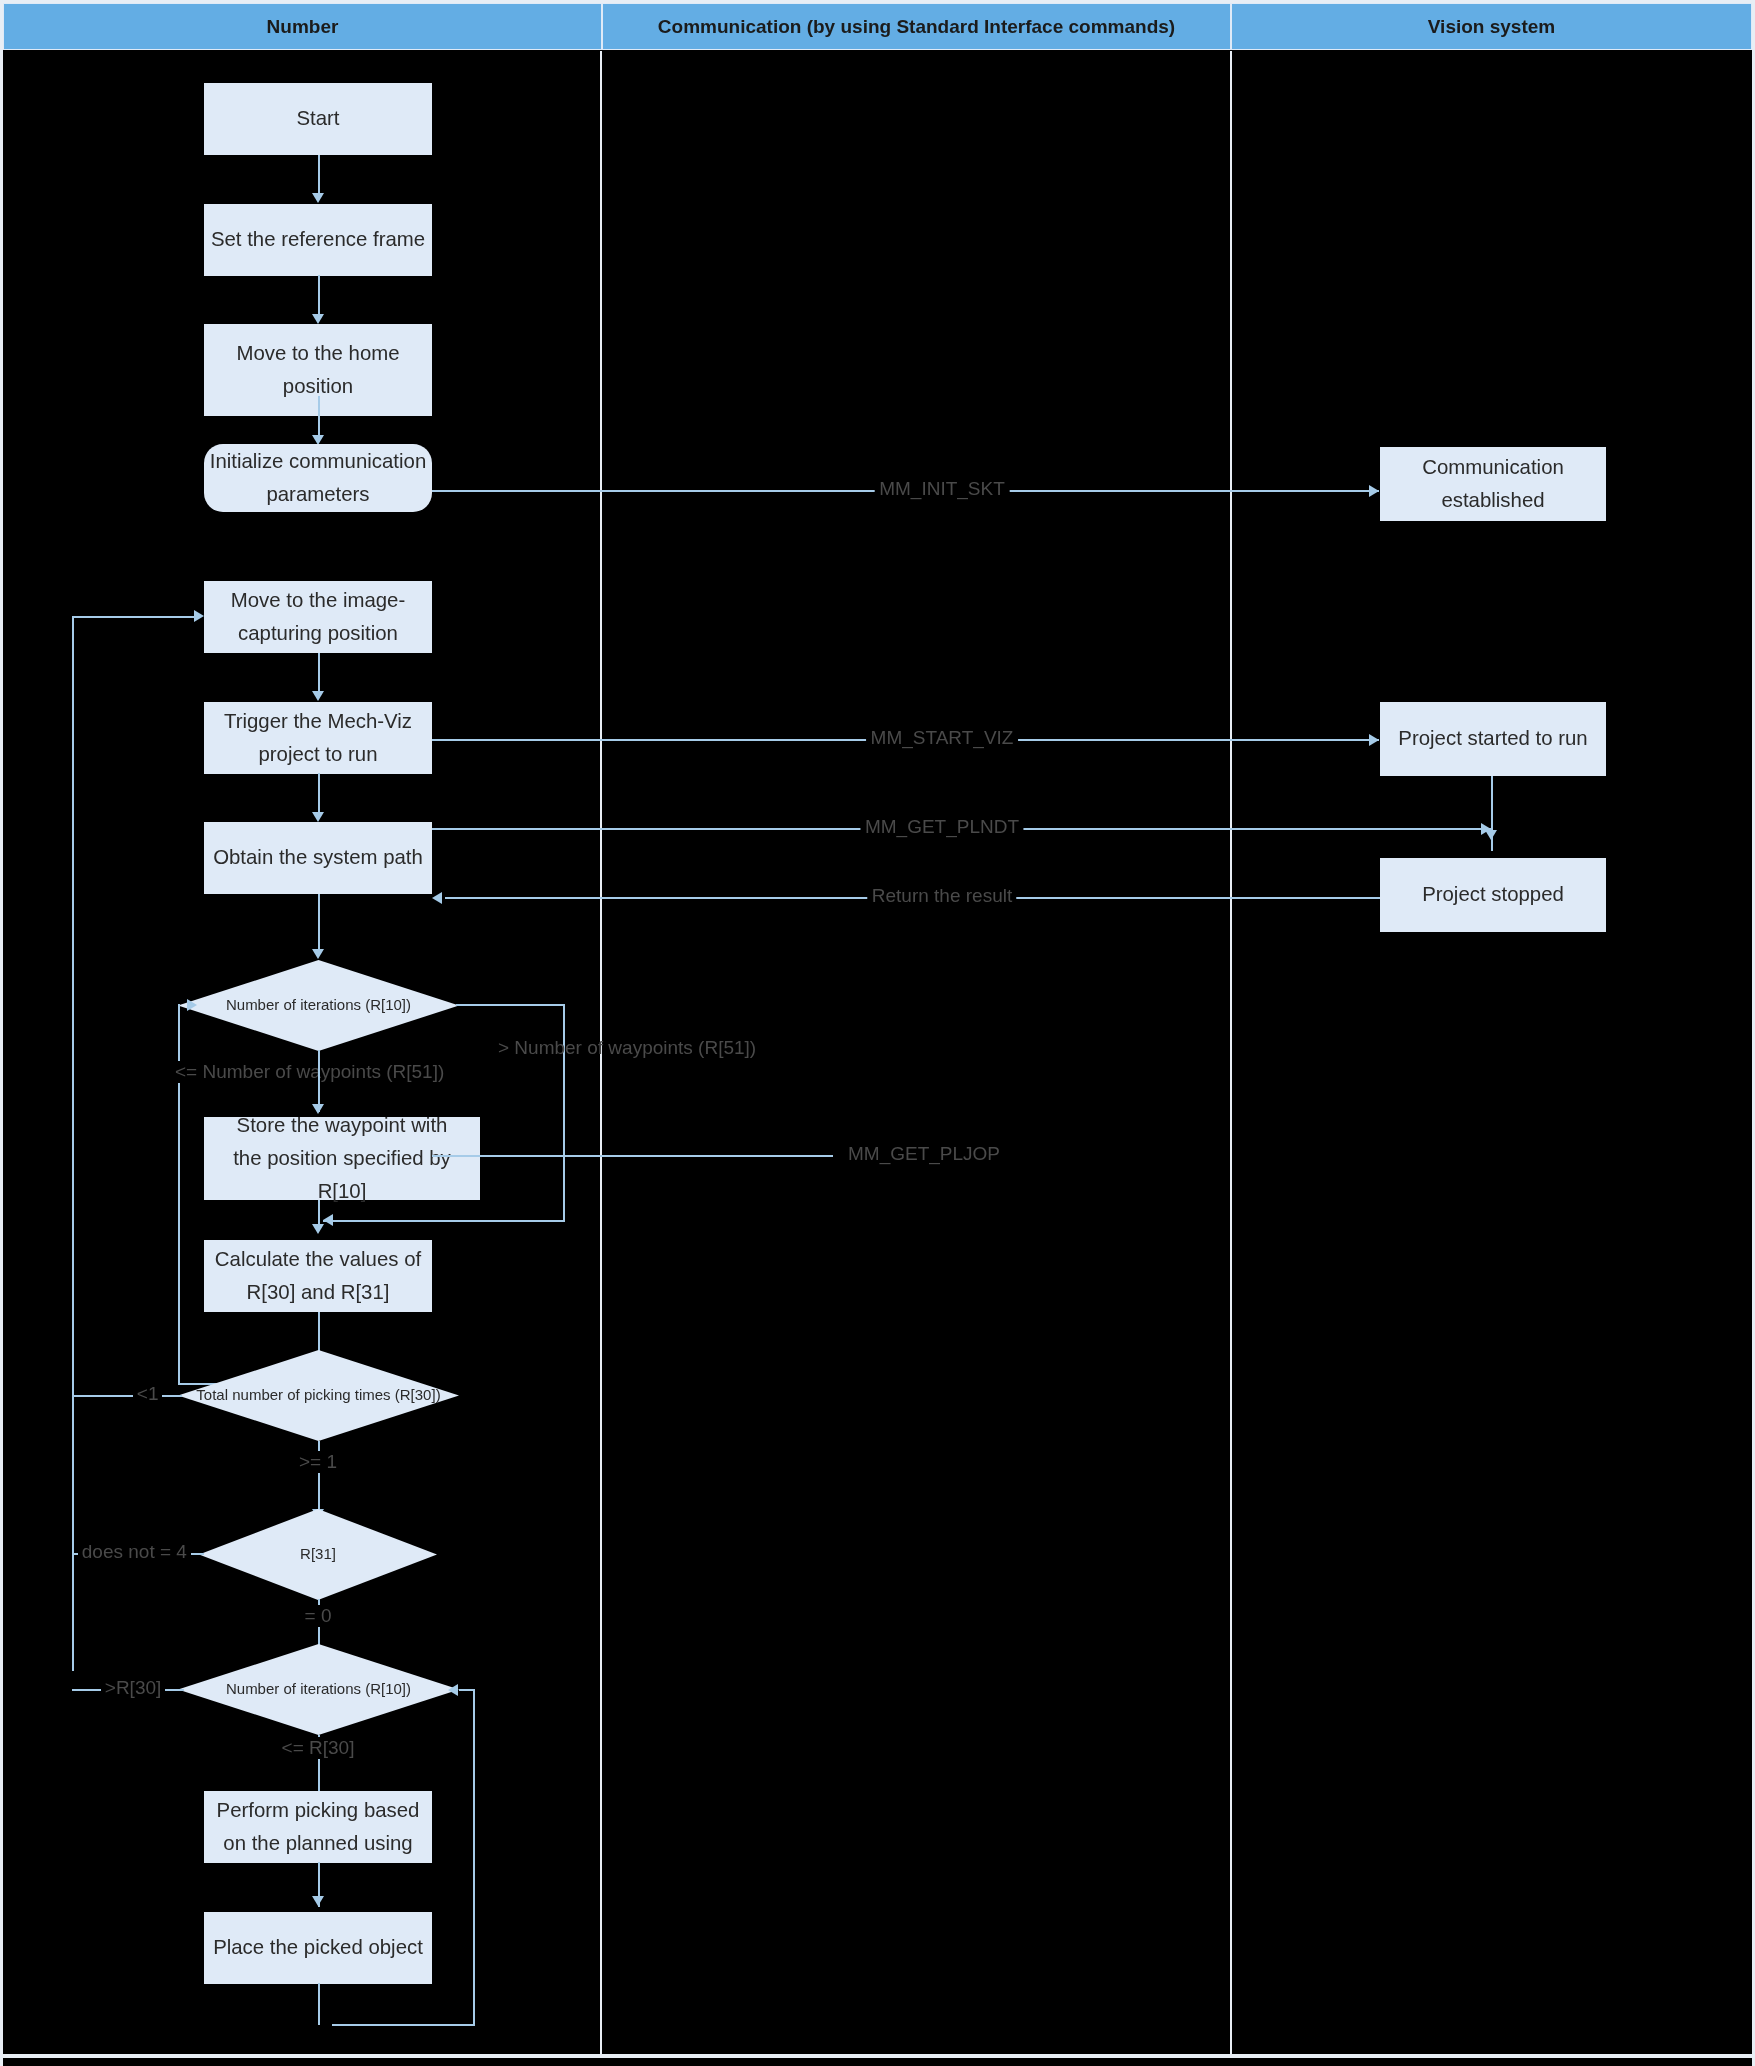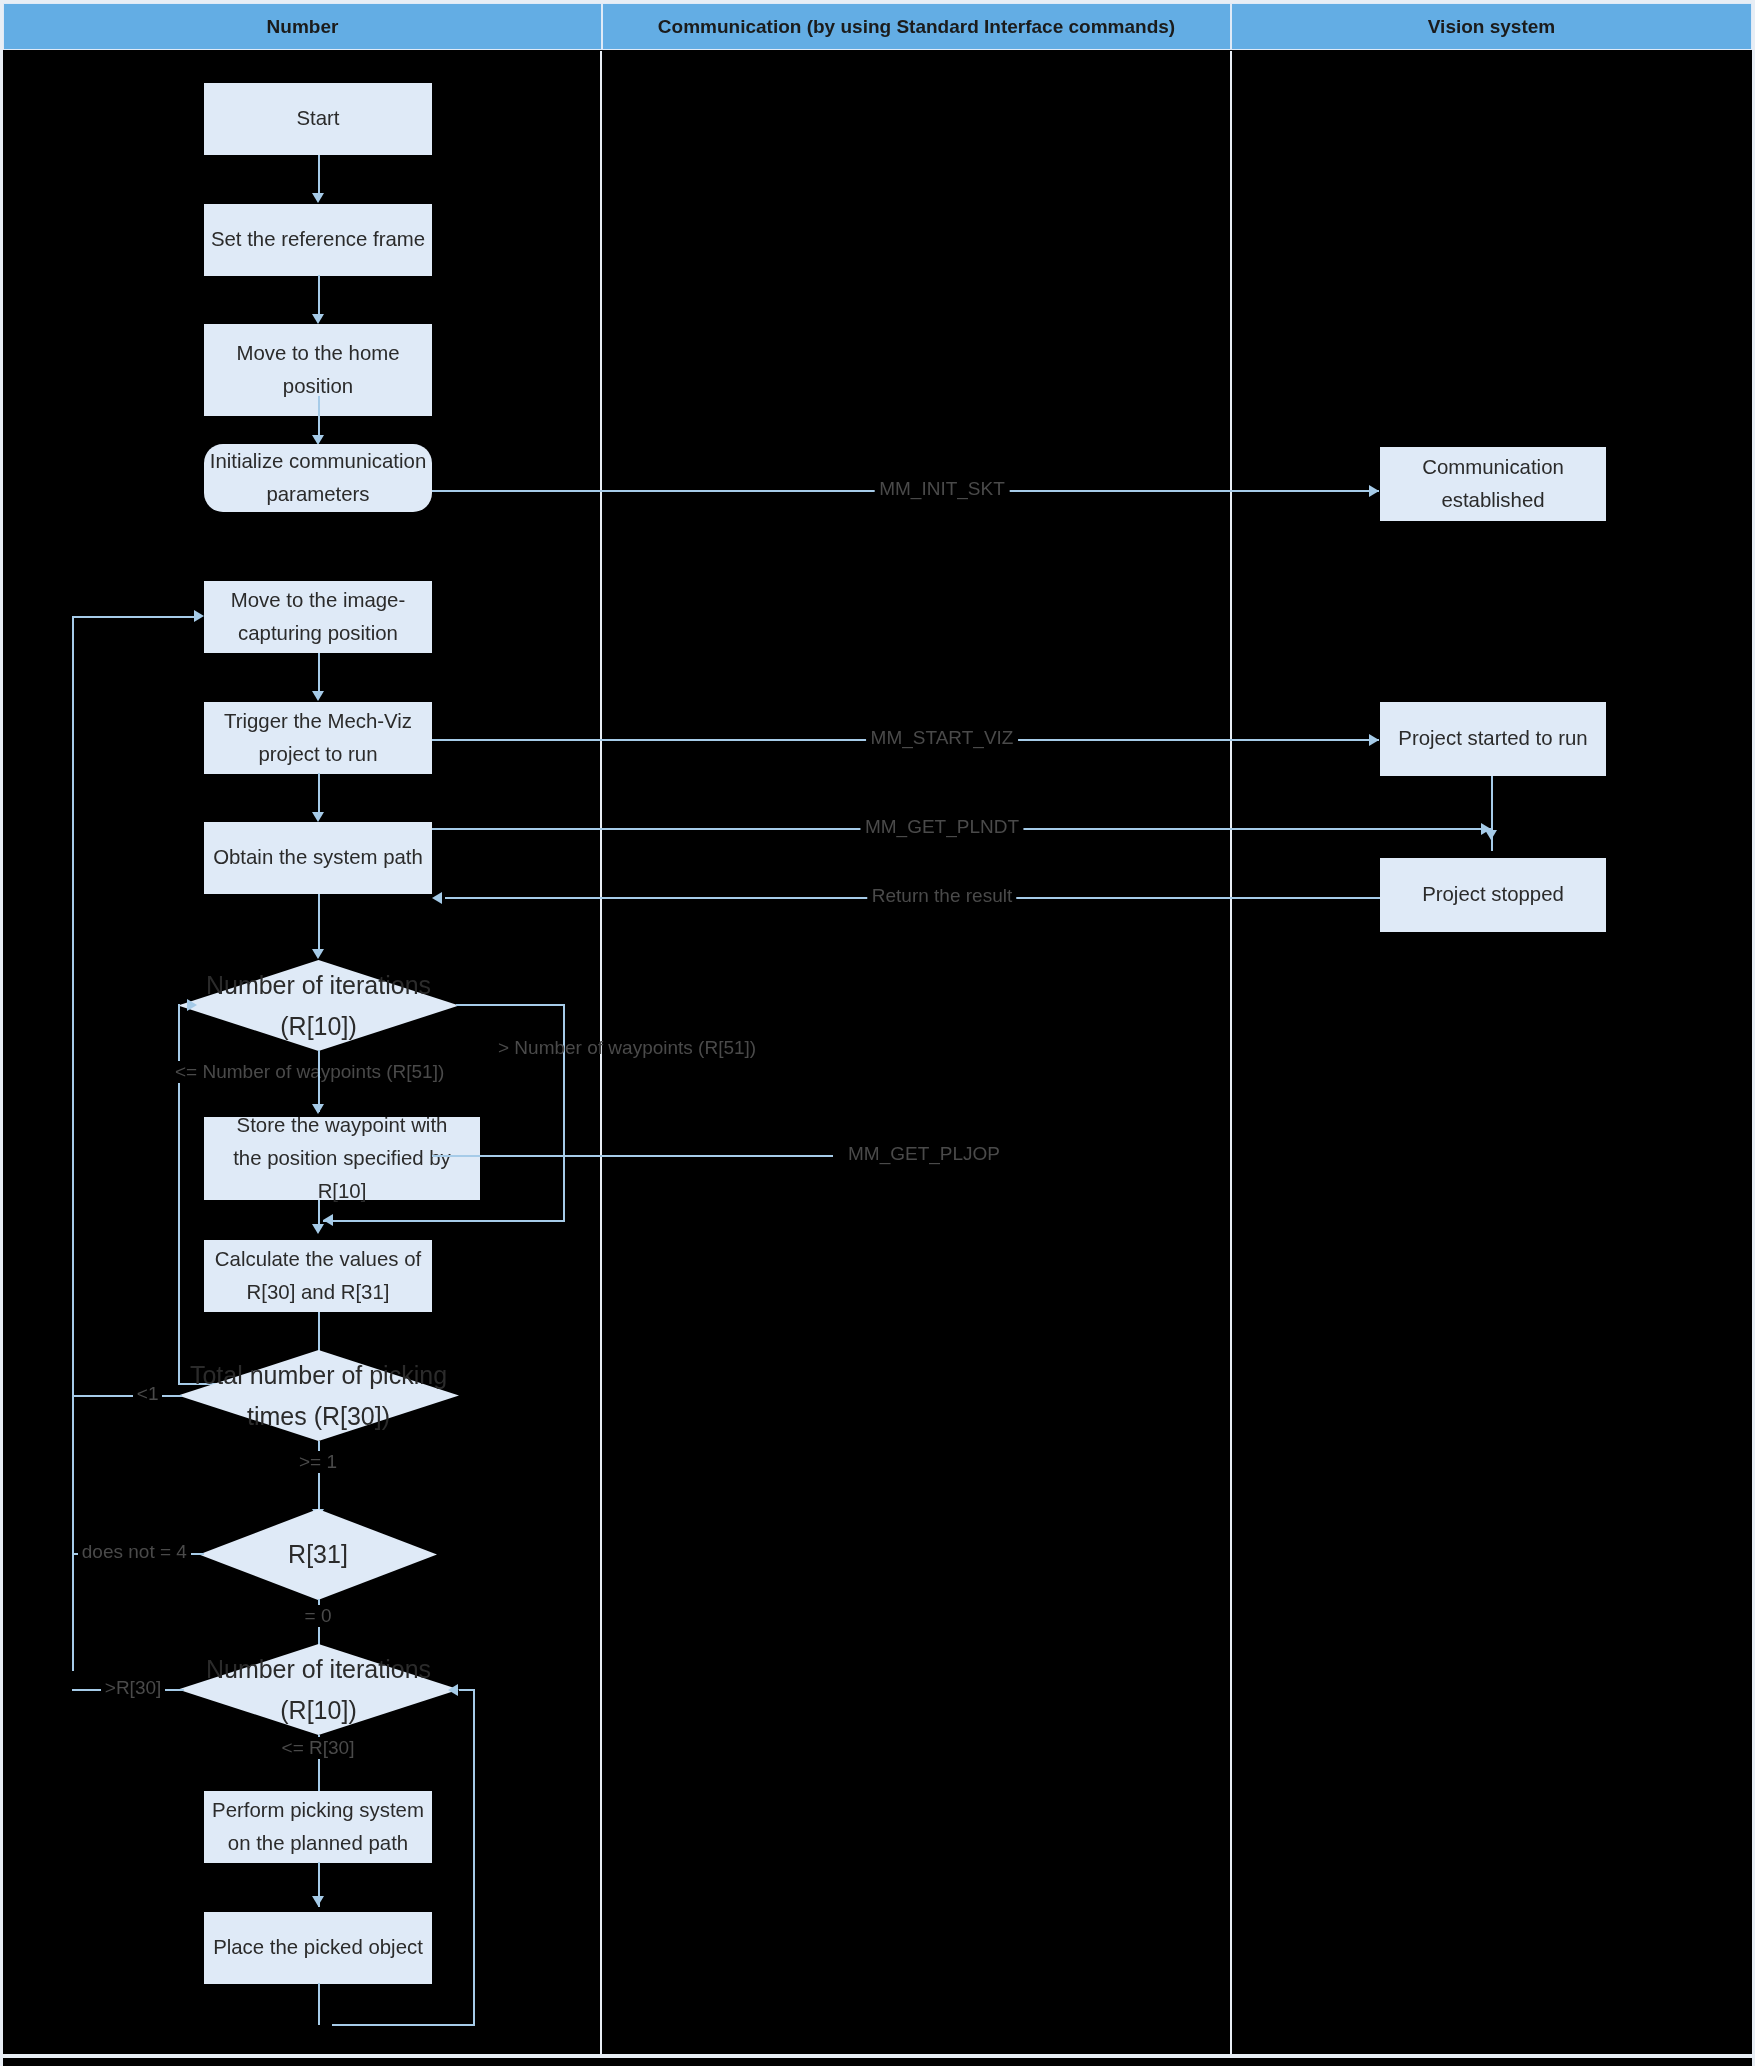--- a/index.html
+++ b/index.html
@@ -34,21 +34,21 @@
     text-align:center;color:#2b2b2b;font-size:20.4px;line-height:1.62;
     box-sizing:border-box;padding:0 4.5px;
   }
   
   .diamond{
     position:absolute;background:#dfeaf7;
     clip-path:polygon(50% 0%,100% 50%,50% 100%,0% 50%);
   }
   .diamond-label{
     position:absolute;display:flex;align-items:center;justify-content:center;
-    text-align:center;color:#2b2b2b;font-size:25px;line-height:1.62;
+    text-align:center;color:#2b2b2b;font-size:15px;line-height:1.62;
     pointer-events:none;
   }
 
   
   .ln{position:absolute;background:#a6cbe8;}
   .lnh{height:2.3px;}
   .lnv{width:2.3px;}
   .arrow-d,.arrow-u,.arrow-l,.arrow-r{position:absolute;width:0;height:0;}
   .arrow-d{border-left:6.8px solid transparent;border-right:6.8px solid transparent;border-top:10.6px solid #a6cbe8;}
   .arrow-r{border-top:6.8px solid transparent;border-bottom:6.8px solid transparent;border-left:10.6px solid #a6cbe8;}
@@ -221,21 +221,21 @@
   <div class="ln lnh" style="left:332px;top:2024px;width:143px;"></div>
   <div class="ln lnv" style="left:473px;top:1689px;height:336px;"></div>
   <div class="ln lnh" style="left:459px;top:1689px;width:16px;"></div>
   <div class="arrow-l" style="left:448px;top:1684px;"></div>
 
   <div class="ln lnv" style="left:318px;top:1735px;height:75px;"></div>
   <div class="arrow-d" style="left:312px;top:1792px;"></div>
   <div class="elabel center" style="left:318px;top:1737px;background:#000;padding:0 4.5px;">&lt;= R[30]</div>
 
   <div class="node" style="left:204px;top:1791px;width:228px;height:72px;">
-    <span>Perform picking system on the planned path</span>
+    <span>Perform picking based on the planned using</span>
   </div>
   <div class="ln lnv" style="left:318px;top:1862px;height:45px;"></div>
   <div class="arrow-d" style="left:312px;top:1896px;"></div>
 
   <div class="node" style="left:204px;top:1912px;width:228px;height:72px;">
     <span>Place the picked object</span>
   </div>
   <div class="ln lnv" style="left:318px;top:1983px;height:42px;"></div>
 
 </div>

